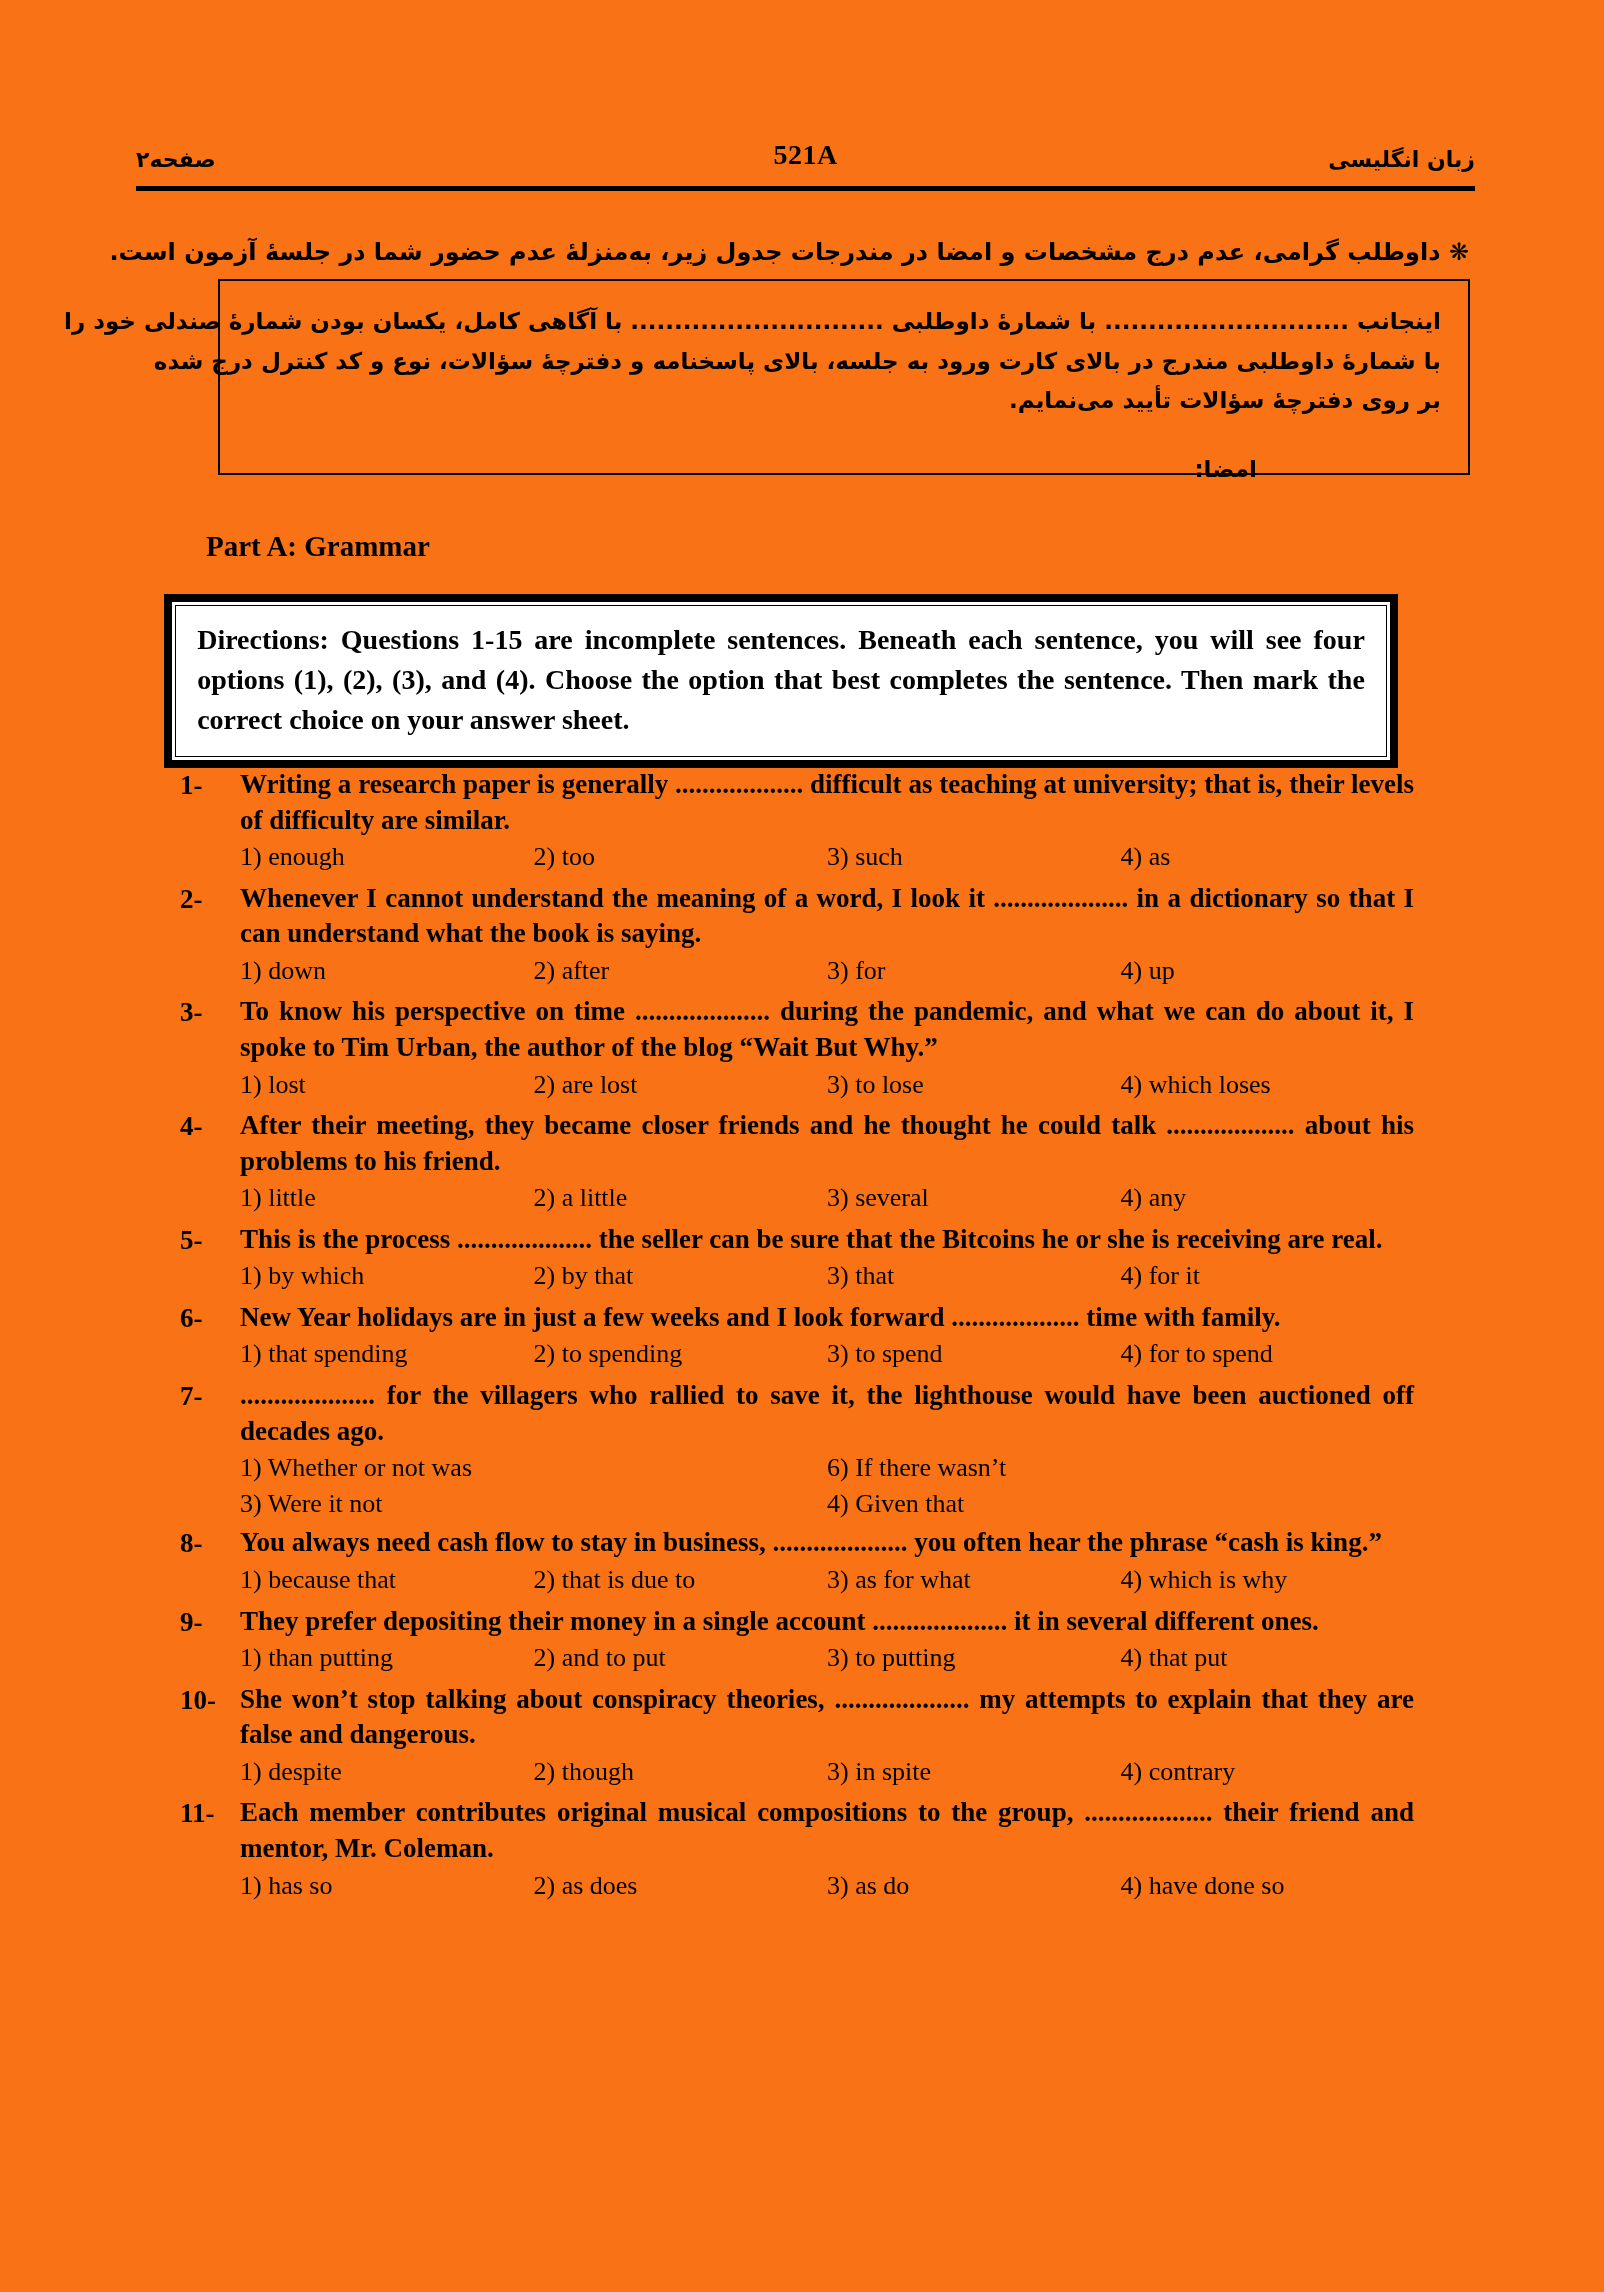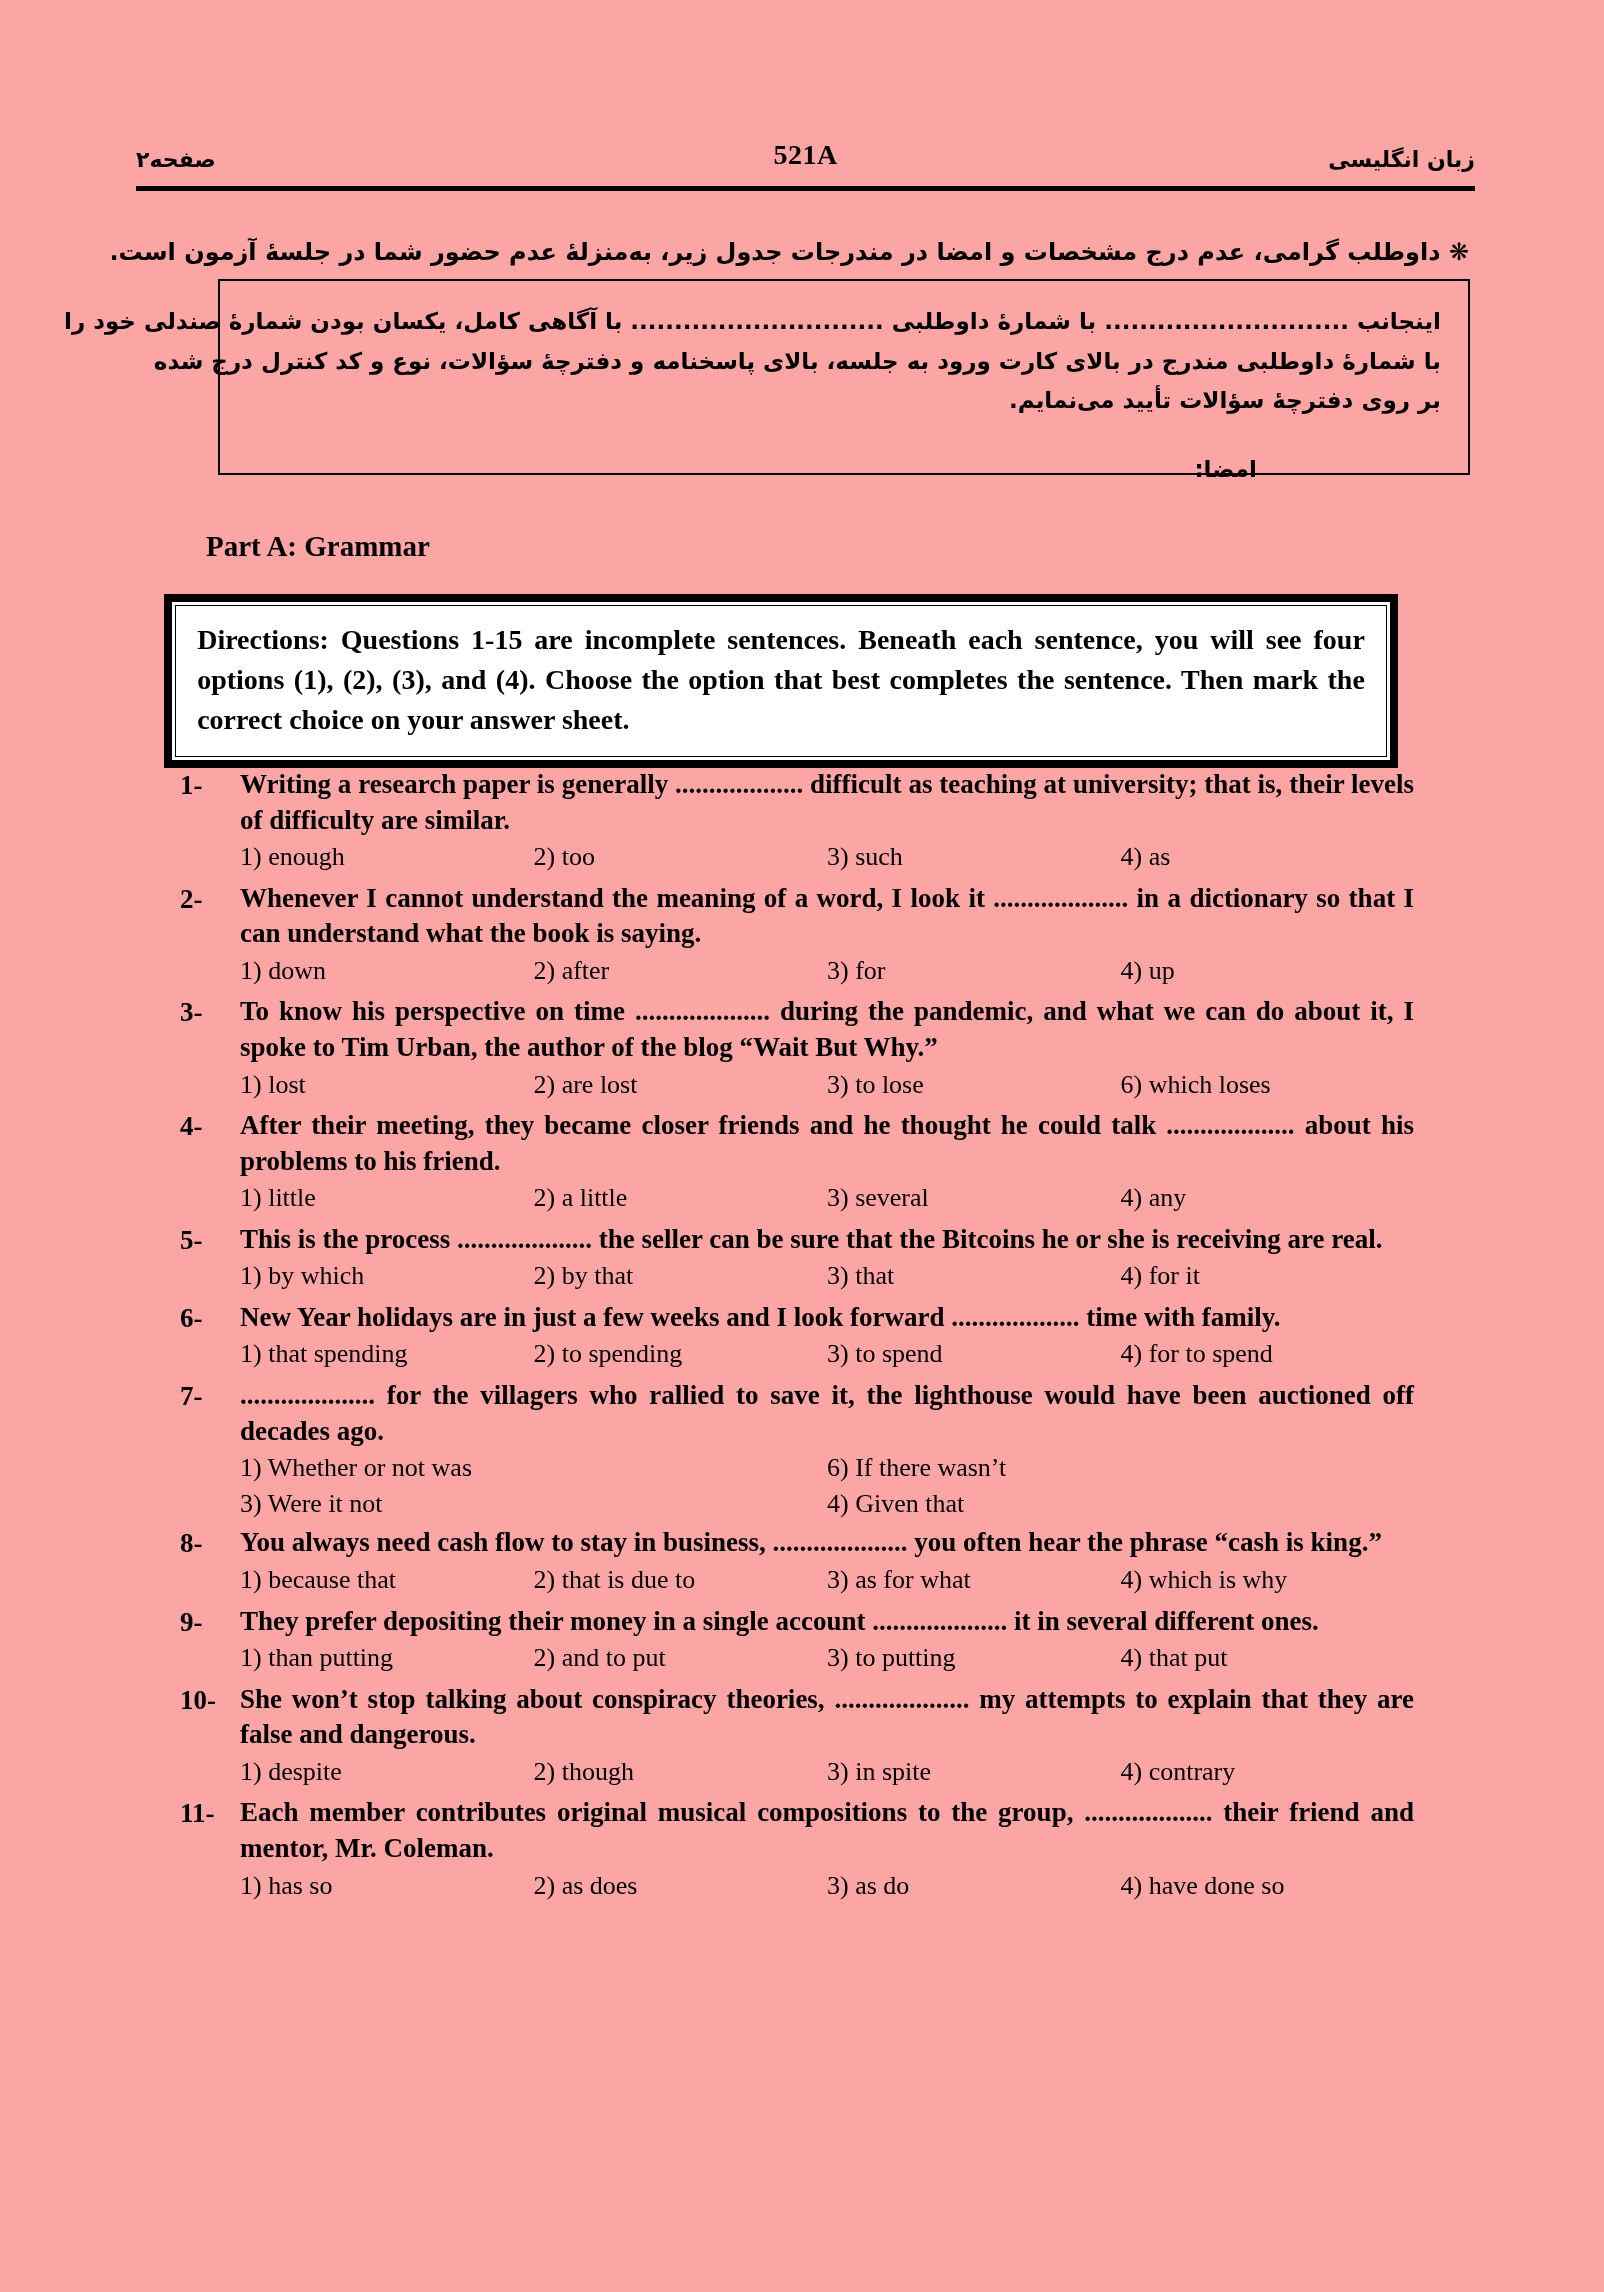--- a/index.html
+++ b/index.html
@@ -5,21 +5,21 @@
 <style>
   html, body {
     margin: 0;
     padding: 0;
     background: #ffffff;
   }
   .page {
     position: relative;
     width: 1605px;
     height: 2293px;
-    background: #fca5a5;
+    background: #f97316;
     margin: 0 auto;
     font-family: "Liberation Serif", "DejaVu Serif", serif;
     color: #000000;
     overflow: hidden;
   }
 
   
   .header {
     position: absolute;
     left: 136px;
@@ -239,21 +239,21 @@
         </div>
       </div>
       <div class="q-block">
         <div class="q-num">3-</div>
         <div class="q-body">
           <p class="q-stem">To know his perspective on time .................... during the pandemic, and what we can do about it, I spoke to Tim Urban, the author of the blog “Wait But Why.”</p>
           <div class="opts cols4">
             <div class="opt">1) lost</div>
             <div class="opt">2) are lost</div>
             <div class="opt">3) to lose</div>
-            <div class="opt">6) which loses</div>
+            <div class="opt">4) which loses</div>
           </div>
         </div>
       </div>
       <div class="q-block">
         <div class="q-num">4-</div>
         <div class="q-body">
           <p class="q-stem">After their meeting, they became closer friends and he thought he could talk ................... about his problems to his friend.</p>
           <div class="opts cols4">
             <div class="opt">1) little</div>
             <div class="opt">2) a little</div>

